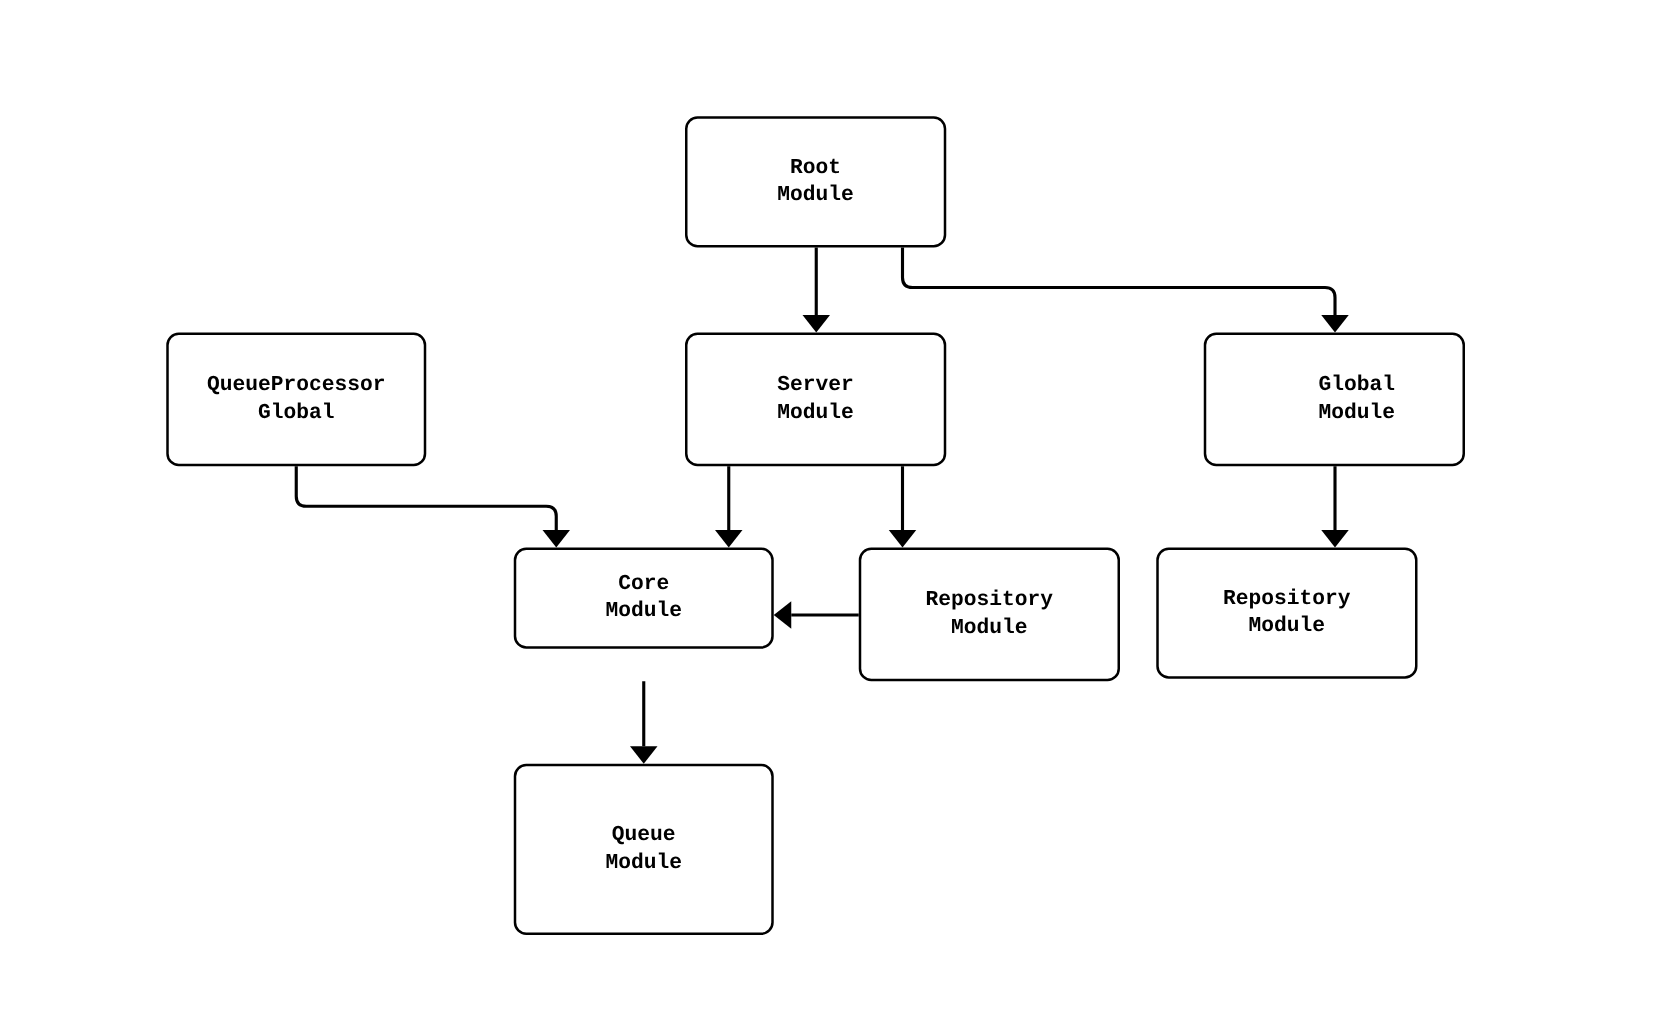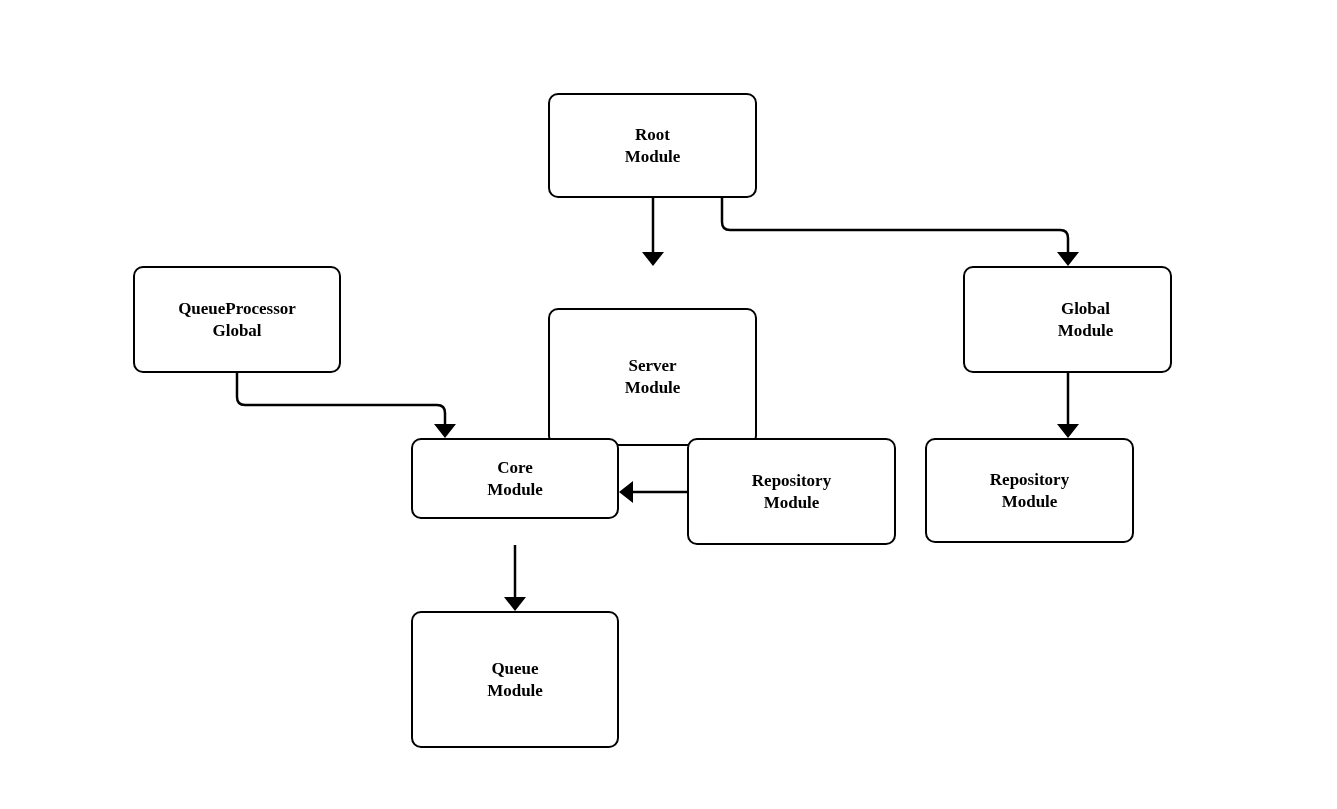--- a/index.html
+++ b/index.html
@@ -27,21 +27,21 @@
     box-sizing: border-box;
     background: var(--node-fill, #ffffff);
     border: 2.5px solid var(--node-border, #000000);
     border-radius: 10px;
     display: flex;
     align-items: center;
     justify-content: center;
     text-align: center;
   }
   .node-label {
-    font-family: Liberation Serif, serif;
+    font-family: Liberation Mono, monospace;
     font-weight: bold;
     font-size: 17px;
     line-height: 22px;
     white-space: pre;
     color: var(--text, #000000);
   }
   .edge-path {
     fill: none;
     stroke: var(--edge, #000000);
     stroke-width: 2.5;
@@ -91,21 +91,21 @@
     </svg>
   <div id="node-layer">
       <div class="node" style="left: 548px; top: 93px; width: 209px; height: 105px;">
         <span class="node-label">Root
 Module</span>
       </div>
       <div class="node" style="left: 133px; top: 266px; width: 208px; height: 107px;">
         <span class="node-label">QueueProcessor
 Global</span>
       </div>
-      <div class="node" style="left: 548px; top: 266px; width: 209px; height: 138px; margin-top: 42px;">
+      <div class="node" style="left: 548px; top: 266px; width: 209px; height: 107px;">
         <span class="node-label">Server
 Module</span>
       </div>
       <div class="node" style="left: 963px; top: 266px; width: 209px; height: 107px; padding-left: 36px;">
         <span class="node-label">Global
 Module</span>
       </div>
       <div class="node" style="left: 411px; top: 438px; width: 208px; height: 81px;">
         <span class="node-label">Core
 Module</span>

